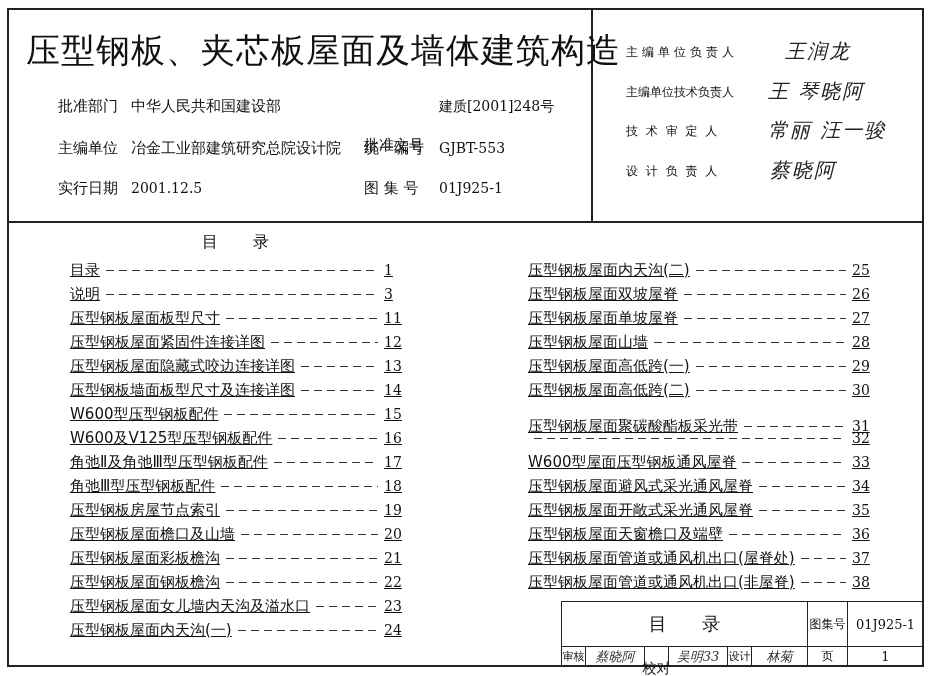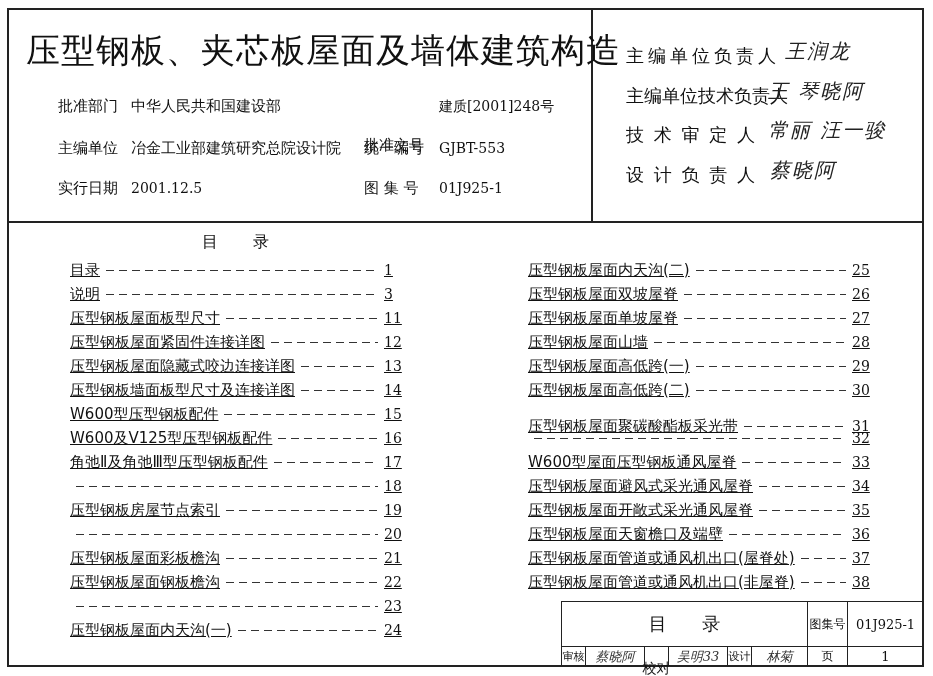--- a/index.html
+++ b/index.html
@@ -16,21 +16,21 @@
     position: absolute; left: 26px; top: 28px; font-size: 34px; letter-spacing: 1px;
     font-family: "DejaVu Sans", "Liberation Sans", sans-serif; font-weight: 500; white-space: nowrap;
   }
   .meta-label, .meta-value {
     position: absolute; font-size: 15px; white-space: nowrap;
     font-family: "DejaVu Sans", "Liberation Sans", sans-serif;
   }
   .meta-value.mono { font-family: "DejaVu Serif", "Liberation Serif", serif; font-size: 14px; }
 
   .resp-label {
-    position: absolute; font-size: 18px; white-space: nowrap;
+    position: absolute; font-size: 12px; white-space: nowrap;
     font-family: "DejaVu Sans", "Liberation Sans", sans-serif;
   }
   .sig {
     position: absolute; font-family: "DejaVu Serif", serif; font-style: italic;
     font-size: 20px; color: #222; white-space: nowrap; letter-spacing: 2px;
   }
 
   .toc-heading {
     position: absolute; left: 202px; top: 232px; font-size: 16px; word-spacing: 30px;
     font-family: "DejaVu Sans", "Liberation Sans", sans-serif;
@@ -137,43 +137,46 @@
       <span class="t">W600及V125型压型钢板配件</span>
       <span class="dash"></span>
       <span class="p">16</span>
     </div>
   <div class="toc-item" style="left:70px; top:451px; width:336px;">
       <span class="t">角弛Ⅱ及角弛Ⅲ型压型钢板配件</span>
       <span class="dash"></span>
       <span class="p">17</span>
     </div>
   <div class="toc-item" style="left:70px; top:475px; width:336px;">
+      <span class="t">角弛Ⅲ型压型钢板配件</span>
       <span class="dash"></span>
       <span class="p">18</span>
     </div>
   <div class="toc-item" style="left:70px; top:499px; width:336px;">
       <span class="t">压型钢板房屋节点索引</span>
       <span class="dash"></span>
       <span class="p">19</span>
     </div>
   <div class="toc-item" style="left:70px; top:523px; width:336px;">
+      <span class="t">压型钢板屋面檐口及山墙</span>
       <span class="dash"></span>
       <span class="p">20</span>
     </div>
   <div class="toc-item" style="left:70px; top:547px; width:336px;">
       <span class="t">压型钢板屋面彩板檐沟</span>
       <span class="dash"></span>
       <span class="p">21</span>
     </div>
   <div class="toc-item" style="left:70px; top:571px; width:336px;">
       <span class="t">压型钢板屋面钢板檐沟</span>
       <span class="dash"></span>
       <span class="p">22</span>
     </div>
   <div class="toc-item" style="left:70px; top:595px; width:336px;">
+      <span class="t">压型钢板屋面女儿墙内天沟及溢水口</span>
       <span class="dash"></span>
       <span class="p">23</span>
     </div>
   <div class="toc-item" style="left:70px; top:619px; width:336px;">
       <span class="t">压型钢板屋面内天沟(一)</span>
       <span class="dash"></span>
       <span class="p">24</span>
     </div>
 </div>
 

